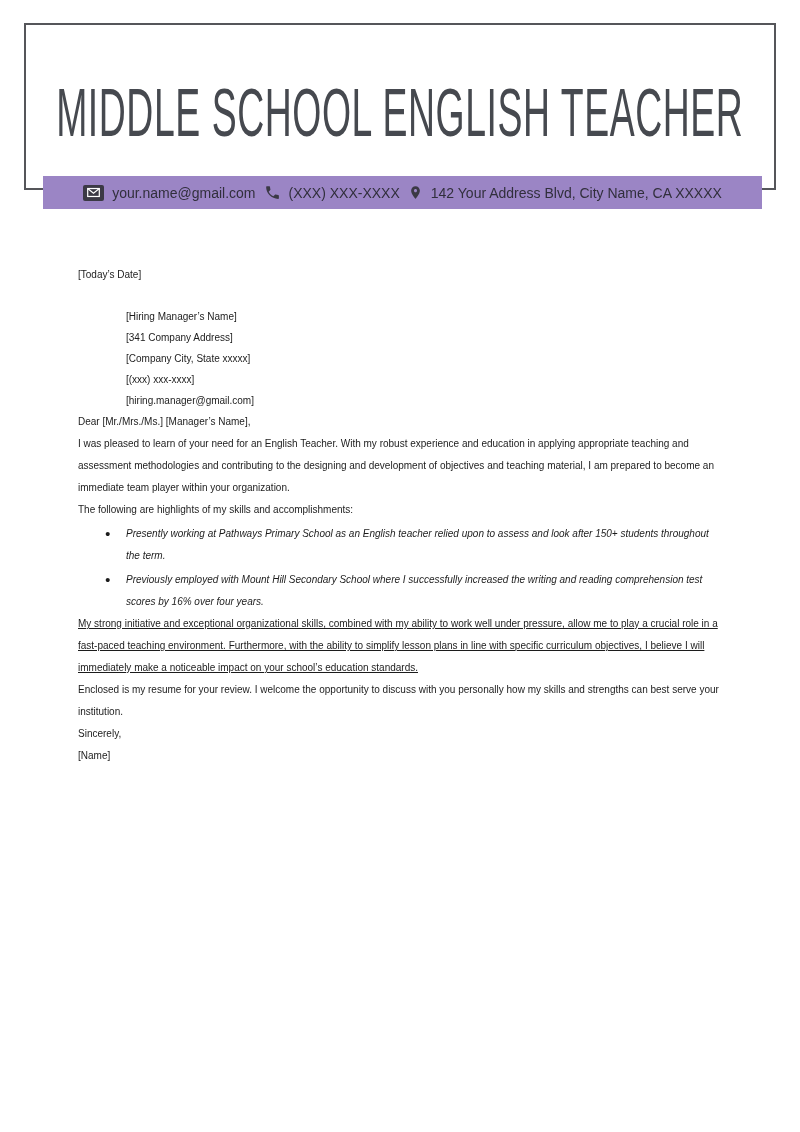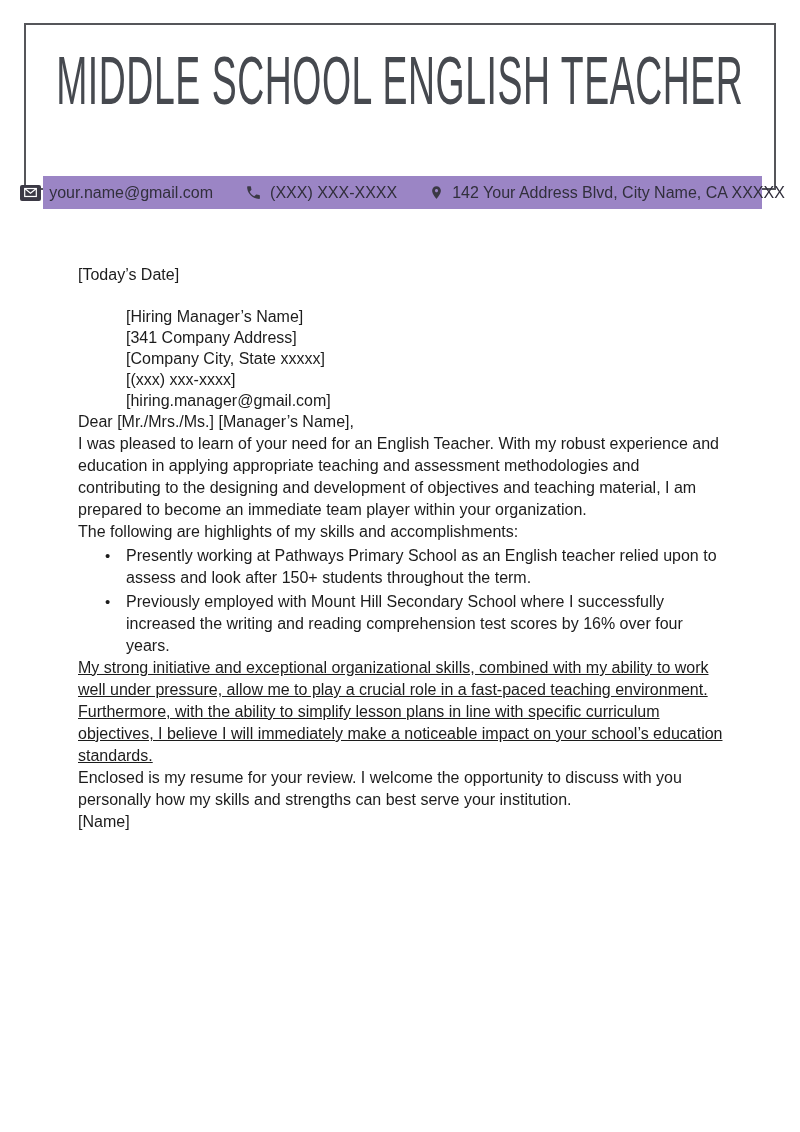--- a/index.html
+++ b/index.html
@@ -15,21 +15,21 @@
   
   .frame {
     position: absolute;
     left: 24px; top: 23px;
     width: 752px; height: 167px;
     border: 2px solid var(--frame-border, #55565a);
     background: #ffffff;
   }
   .title-wrap {
     position: absolute;
-    left: 0; right: 0; top: 42px; height: 76px;
+    left: 0; right: 0; top: 74px; height: 76px;
     margin: 0;
     display: flex; align-items: center; justify-content: center;
     z-index: 2;
   }
   .title-text {
     font-size: 68px;
     font-weight: 400;
     letter-spacing: 1px;
     color: var(--title-color, #46494f);
     white-space: nowrap;
@@ -39,52 +39,53 @@
   }
   .contact-bar {
     position: absolute;
     left: 43px; top: 176px;
     width: 719px; height: 33px;
     background: var(--accent-purple, #9b85c5);
     z-index: 3;
     display: flex;
     align-items: center;
     justify-content: center;
-    gap: 32px;
-    font-size: 16px;
+    gap: 8px;
+    font-size: 14px;
     color: var(--contact-text, #312f3c);
   }
   .contact-item { display: flex; align-items: center; gap: 8px; white-space: nowrap; }
   .icon-box {
     width: 21px; height: 16px;
     background: var(--icon-dark, #3b3945);
     border-radius: 2px;
     display: inline-flex; align-items: center; justify-content: center;
     flex: 0 0 auto;
   }
   .icon-plain { display: inline-flex; align-items: center; flex: 0 0 auto; }
   .icon-plain svg, .icon-box svg { display: block; }
 
   
   .letter {
     padding: 264px 76px 0 78px;
-    font-size: 16px;
+    font-size: 10px;
     line-height: 22px;
     color: var(--body-text, #1c1c1c);
   }
   .letter p { margin: 0; }
   .recipient { margin-top: 20px; margin-left: 48px; }
   .recipient p { line-height: 21px; }
   .salutation { margin-top: 17px; }
   .para-intro { margin-top: 19px; }
   .highlights-intro { margin-top: 26px; }
   ul.highlights {
     list-style: none;
     margin: 2px 0 0 0;
     padding: 0 0 0 48px;
+    font-style: italic;
   }
   ul.highlights li { position: relative; line-height: 22px; }
   ul.highlights li + li { margin-top: 2px; }
   ul.highlights li::before {
     content: "\2022";
     position: absolute;
     left: -21px;
     font-size: 15px;
   }
   .para-strengths { margin-top: 25px; text-decoration: underline; }
@@ -150,17 +151,18 @@
 
     <ul class="highlights">
       <li>Presently working at Pathways Primary School as an English teacher relied upon to assess and look after 150+ students throughout the term.</li>
       <li>Previously employed with Mount Hill Secondary School where I successfully increased the writing and reading comprehension test scores by 16% over four years.</li>
     </ul>
 
     <p class="para-strengths">My strong initiative and exceptional organizational skills, combined with my ability to work well under pressure, allow me to play a crucial role in a fast-paced teaching environment. Furthermore, with the ability to simplify lesson plans in line with specific curriculum objectives, I believe I will immediately make a noticeable impact on your school’s education standards.</p>
 
     <p class="para-closing">Enclosed is my resume for your review. I welcome the opportunity to discuss with you personally how my skills and strengths can best serve your institution.</p>
 
+    <p class="signoff">Sincerely,</p>
 
     <p class="signature">[Name]</p>
   </div>
 
 </div>
 
 </body></html>

